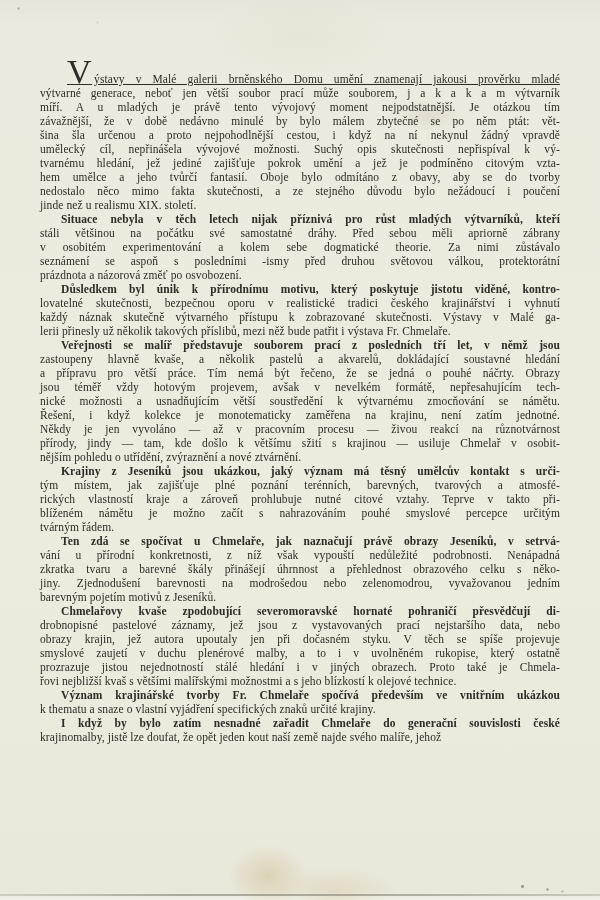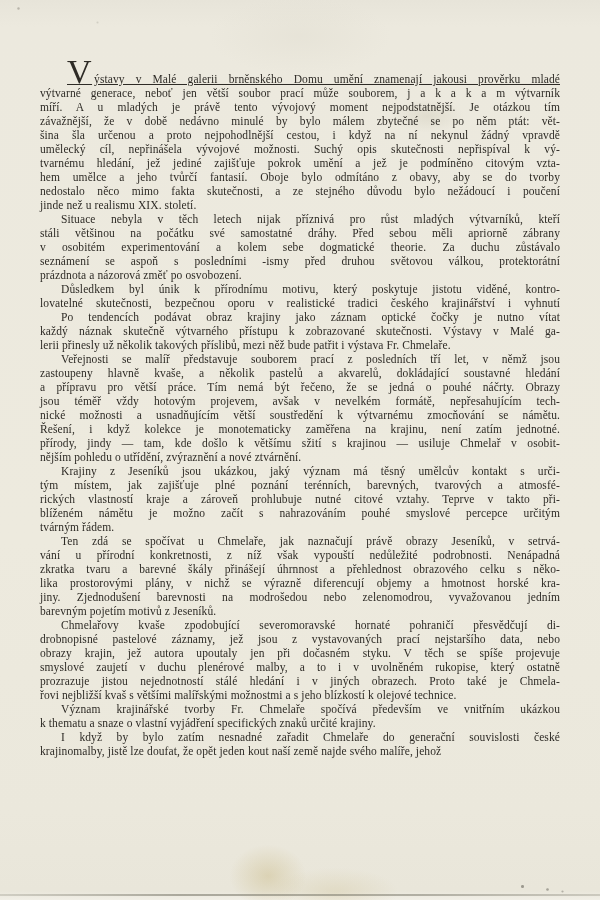--- a/index.html
+++ b/index.html
@@ -26,21 +26,21 @@
     letter-spacing: 0.1px;
   }
   .line {
     height: 14px;
     text-align: justify;
     text-align-last: justify;
     text-justify: inter-word;
     white-space: normal;
   }
   .line.last { text-align-last: left; font-family: Liberation Serif, serif; }
-  .line.indent { text-indent: 21px; }
+  .line.indent { text-indent: 21px; font-weight: bold; }
   .line.first { text-indent: 27px; text-decoration: underline; }
   .dropcap {
     font-size: 34px;
     line-height: 0;
     margin-right: 2px;
     letter-spacing: 0.5px;
   }
   .edge-bottom-line {
     position: absolute; left: 0; top: 894px; width: 600px; height: 2px;
     background: linear-gradient(90deg,
@@ -68,45 +68,44 @@
       <div class="line">míří. A u mladých je právě tento vývojový moment nejpodstatnější. Je otázkou tím</div>
       <div class="line">závažnější, že v době nedávno minulé by bylo málem zbytečné se po něm ptát: vět-</div>
       <div class="line">šina šla určenou a proto nejpohodlnější cestou, i když na ní nekynul žádný vpravdě</div>
       <div class="line">umělecký cíl, nepřinášela vývojové možnosti. Suchý opis skutečnosti nepřispíval k vý-</div>
       <div class="line">tvarnému hledání, jež jediné zajišťuje pokrok umění a jež je podmíněno citovým vzta-</div>
       <div class="line">hem umělce a jeho tvůrčí fantasií. Oboje bylo odmítáno z obavy, aby se do tvorby</div>
       <div class="line">nedostalo něco mimo fakta skutečnosti, a ze stejného důvodu bylo nežádoucí i poučení</div>
       <div class="line last">jinde než u realismu XIX. století.</div>
       <div class="line indent">Situace nebyla v těch letech nijak příznivá pro růst mladých výtvarníků, kteří</div>
       <div class="line">stáli většinou na počátku své samostatné dráhy. Před sebou měli apriorně zábrany</div>
-      <div class="line">v osobitém experimentování a kolem sebe dogmatické theorie. Za duchu zůstávalo</div>
+      <div class="line">v osobitém experimentování a kolem sebe dogmatické theorie. Za nimi zůstávalo</div>
       <div class="line">seznámení se aspoň s posledními -ismy před druhou světovou válkou, protektorátní</div>
       <div class="line last">prázdnota a názorová změť po osvobození.</div>
       <div class="line indent">Důsledkem byl únik k přírodnímu motivu, který poskytuje jistotu viděné, kontro-</div>
       <div class="line">lovatelné skutečnosti, bezpečnou oporu v realistické tradici českého krajinářství i vyhnutí</div>
-      <div class="line indent">Po tendencích podávat obraz krajiny jako záznam optické čočky je nutno vítat</div>
       <div class="line">každý náznak skutečně výtvarného přístupu k zobrazované skutečnosti. Výstavy v Malé ga-</div>
       <div class="line last">lerii přinesly už několik takových příslibů, mezi něž bude patřit i výstava Fr. Chmelaře.</div>
       <div class="line indent">Veřejnosti se malíř představuje souborem prací z posledních tří let, v němž jsou</div>
       <div class="line">zastoupeny hlavně kvaše, a několik pastelů a akvarelů, dokládající soustavné hledání</div>
       <div class="line">a přípravu pro větší práce. Tím nemá být řečeno, že se jedná o pouhé náčrty. Obrazy</div>
       <div class="line">jsou téměř vždy hotovým projevem, avšak v nevelkém formátě, nepřesahujícím tech-</div>
       <div class="line">nické možnosti a usnadňujícím větší soustředění k výtvarnému zmocňování se námětu.</div>
       <div class="line">Řešení, i když kolekce je monotematicky zaměřena na krajinu, není zatím jednotné.</div>
+      <div class="line">Někdy je jen vyvoláno — až v pracovním procesu — živou reakcí na různotvárnost</div>
       <div class="line">přírody, jindy — tam, kde došlo k většímu sžití s krajinou — usiluje Chmelař v osobit-</div>
       <div class="line last">nějším pohledu o utřídění, zvýraznění a nové ztvárnění.</div>
       <div class="line indent">Krajiny z Jeseníků jsou ukázkou, jaký význam má těsný umělcův kontakt s urči-</div>
       <div class="line">tým místem, jak zajišťuje plné poznání terénních, barevných, tvarových a atmosfé-</div>
       <div class="line">rických vlastností kraje a zároveň prohlubuje nutné citové vztahy. Teprve v takto při-</div>
       <div class="line">blíženém námětu je možno začít s nahrazováním pouhé smyslové percepce určitým</div>
       <div class="line last">tvárným řádem.</div>
       <div class="line indent">Ten zdá se spočívat u Chmelaře, jak naznačují právě obrazy Jeseníků, v setrvá-</div>
       <div class="line">vání u přírodní konkretnosti, z níž však vypouští nedůležité podrobnosti. Nenápadná</div>
       <div class="line">zkratka tvaru a barevné škály přinášejí úhrnnost a přehlednost obrazového celku s něko-</div>
-      <div class="line">lika prostorovými plány, v nichž se výrazně diferencují objemy a hmotnost horské kra-</div>
       <div class="line">jiny. Zjednodušení barevnosti na modrošedou nebo zelenomodrou, vyvažovanou jedním</div>
       <div class="line last">barevným pojetím motivů z Jeseníků.</div>
       <div class="line indent">Chmelařovy kvaše zpodobující severomoravské hornaté pohraničí přesvědčují di-</div>
       <div class="line">drobnopisné pastelové záznamy, jež jsou z vystavovaných prací nejstaršího data, nebo</div>
       <div class="line">obrazy krajin, jež autora upoutaly jen při dočasném styku. V těch se spíše projevuje</div>
       <div class="line">smyslové zaujetí v duchu plenérové malby, a to i v uvolněném rukopise, který ostatně</div>
       <div class="line">prozrazuje jistou nejednotností stálé hledání i v jiných obrazech. Proto také je Chmela-</div>
       <div class="line last">řovi nejbližší kvaš s většími malířskými možnostmi a s jeho blízkostí k olejové technice.</div>
       <div class="line indent">Význam krajinářské tvorby Fr. Chmelaře spočívá především ve vnitřním ukázkou</div>
       <div class="line last">k thematu a snaze o vlastní vyjádření specifických znaků určité krajiny.</div>

